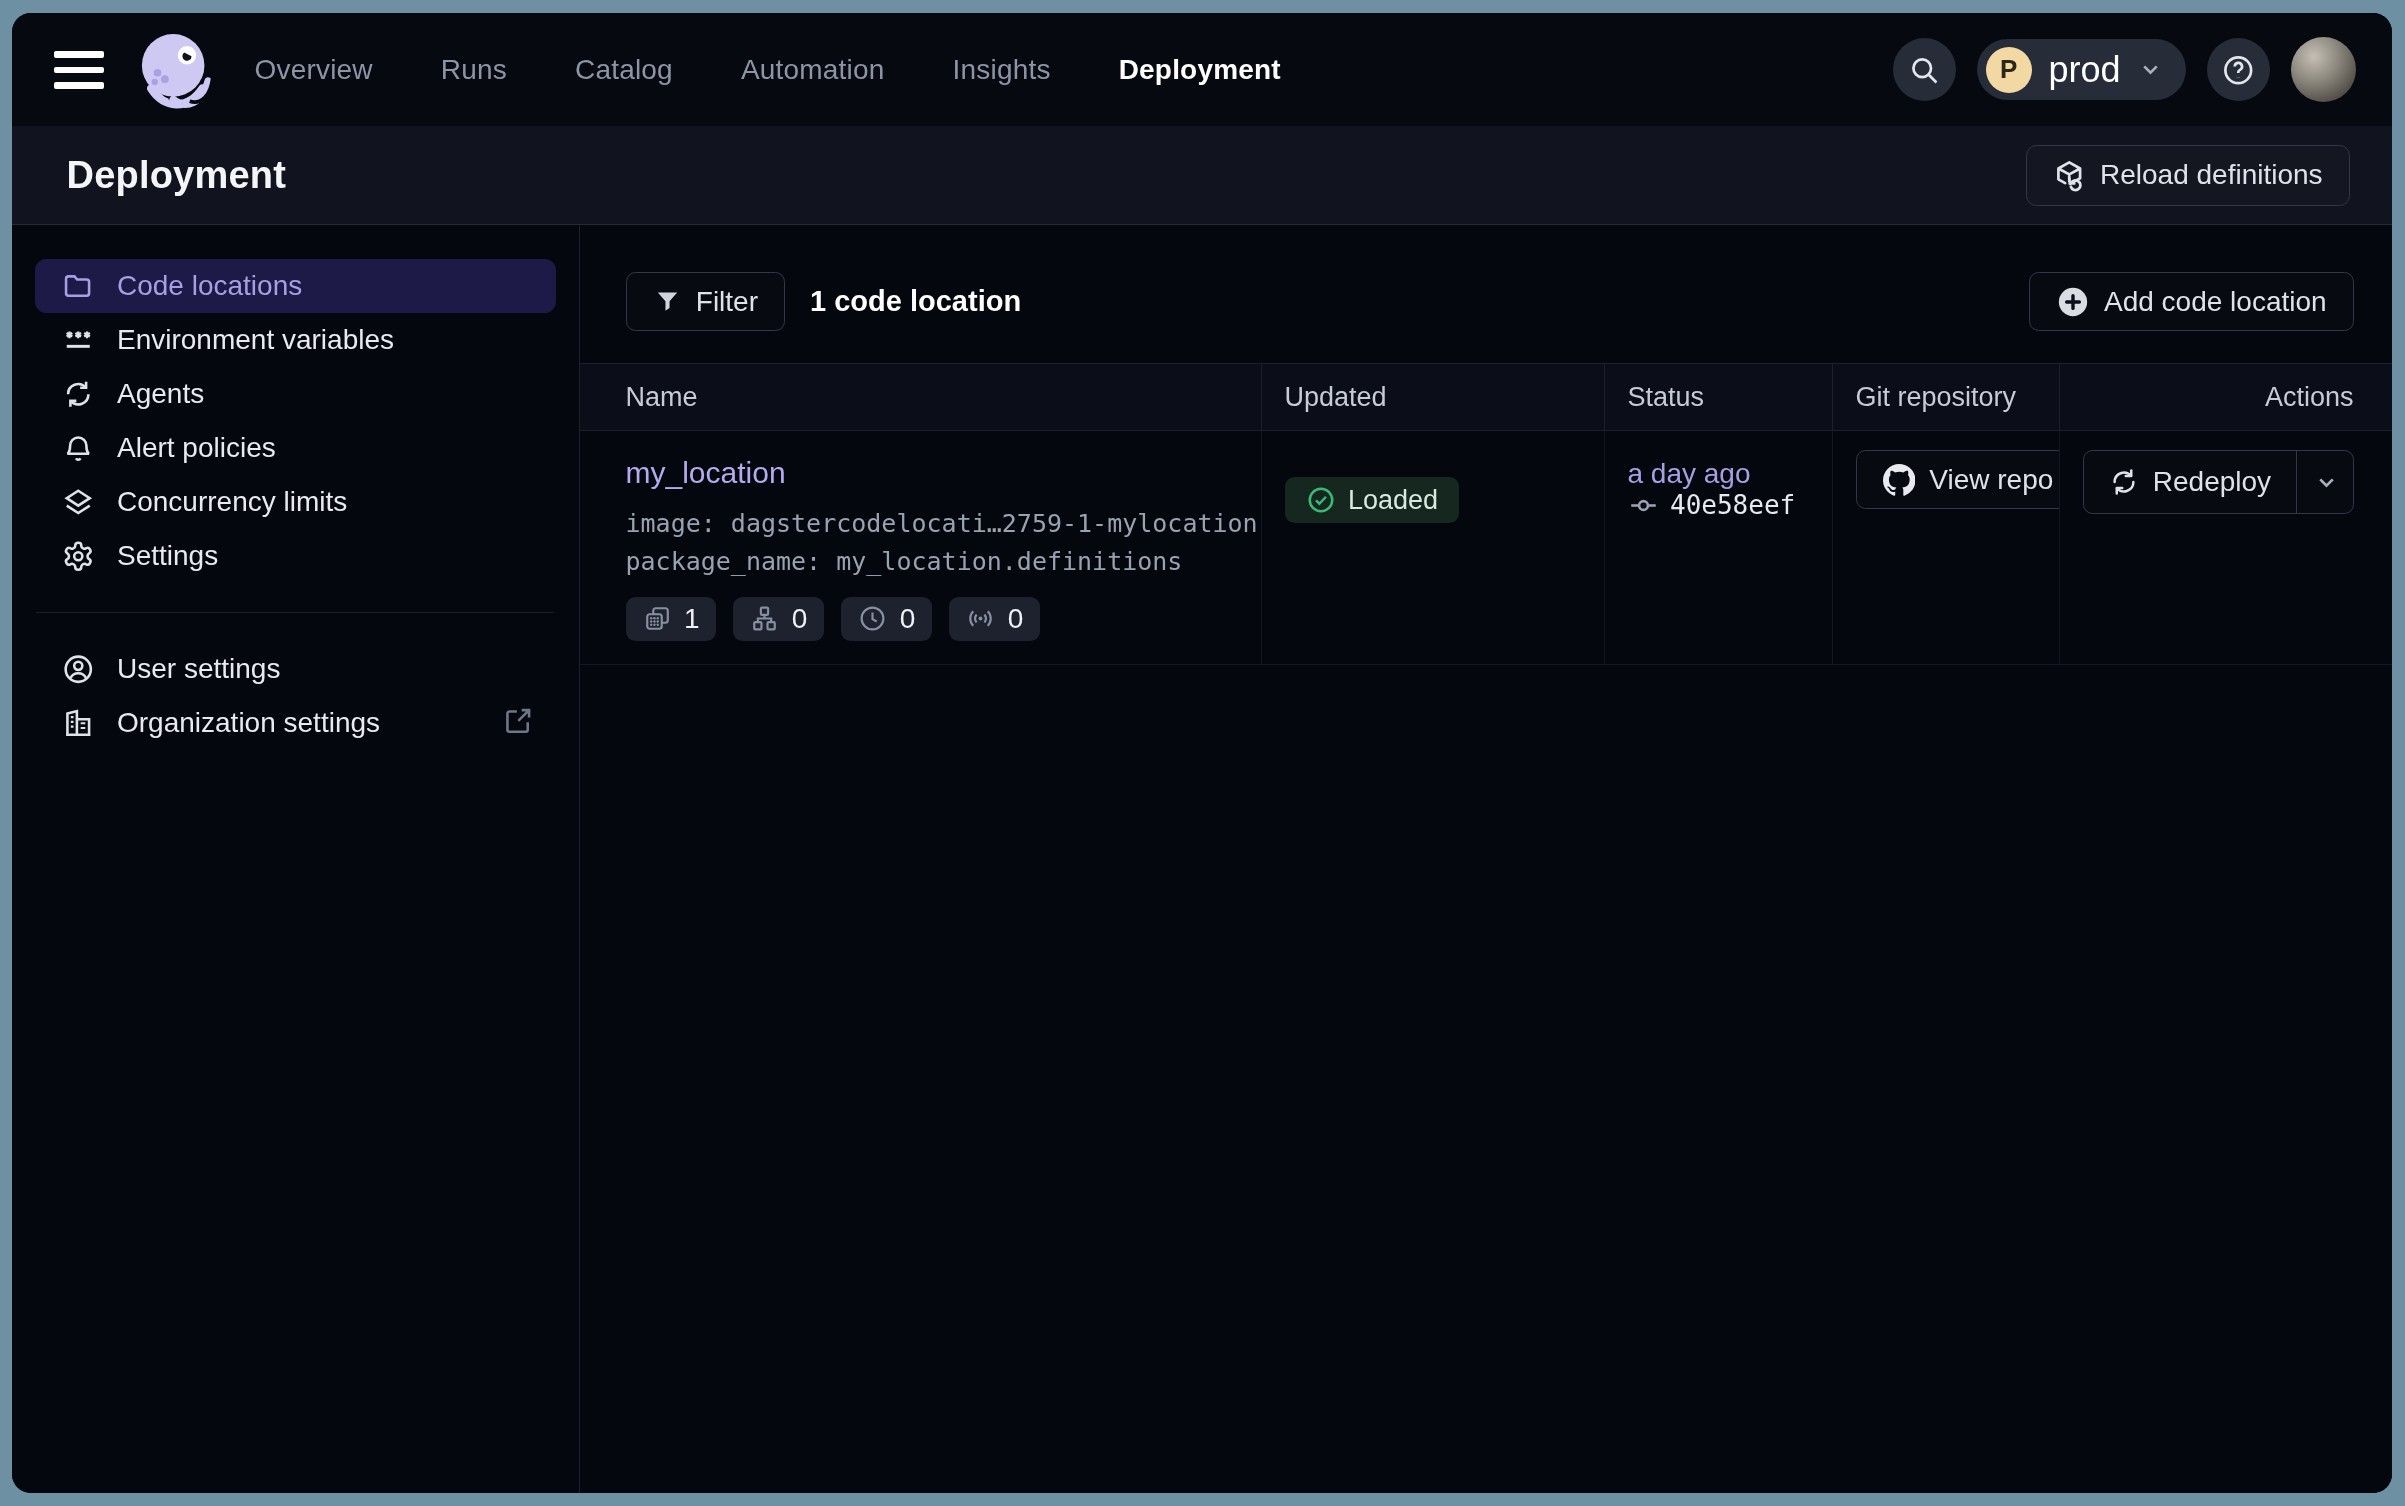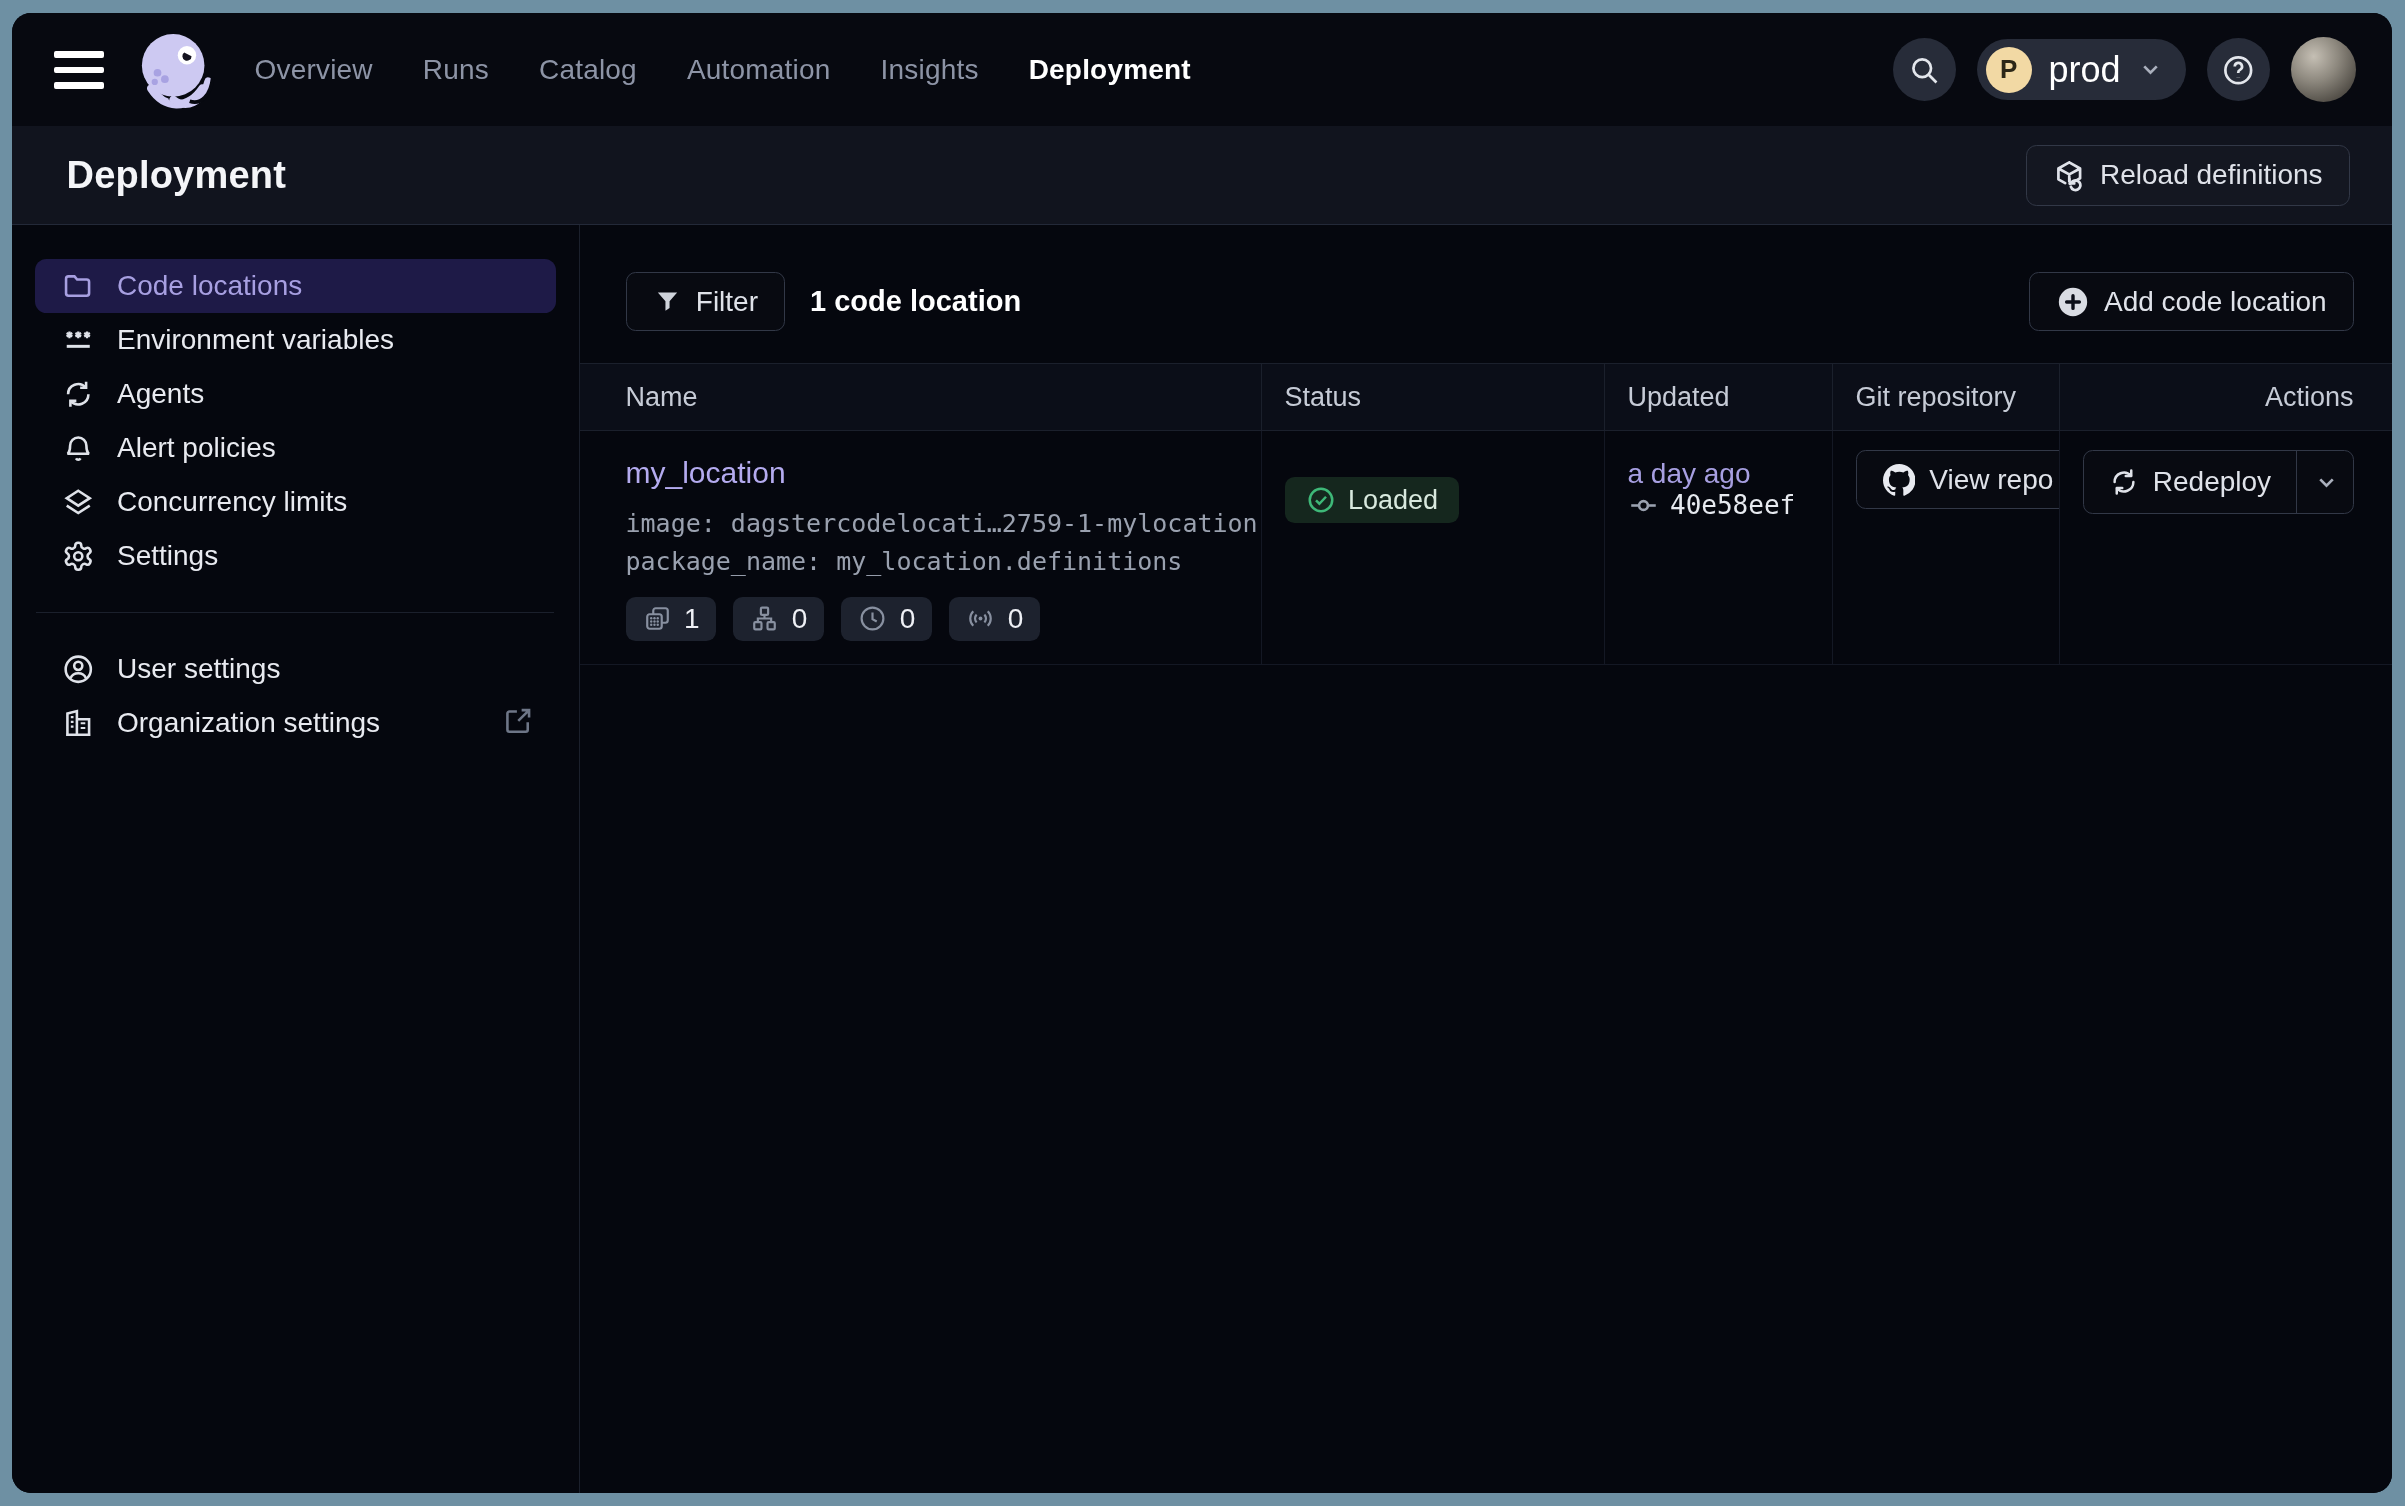--- a/index.html
+++ b/index.html
@@ -24,21 +24,21 @@
   *{box-sizing:border-box;margin:0;padding:0}
   html,body{width:2405px;height:1506px;overflow:hidden}
   body{background:var(--frame);font-family:"Liberation Sans",sans-serif;-webkit-font-smoothing:antialiased}
   .window{position:absolute;left:11.5px;top:13.4px;right:13.4px;bottom:13.4px;background:var(--win);border-radius:19px;overflow:hidden;display:flex;flex-direction:column}
 
   
   .topnav{height:113px;flex:0 0 113px;display:flex;align-items:center;padding:0 36px 0 42px;background:var(--win)}
   .hamburger{width:50px;height:38px;display:flex;flex-direction:column;justify-content:space-between;cursor:pointer;margin-right:25px}
   .hamburger span{display:block;height:6.7px;background:#fff;border-radius:1.9px}
   .logo{width:92px;height:92px;margin-right:34px;flex:0 0 auto}
-  .nav-links{display:flex;align-items:center;gap:50px}
+  .nav-links{display:flex;align-items:center;gap:68px}
   .nav-link{font-size:28px;color:#8d94a6;cursor:pointer;letter-spacing:0.2px}
   .nav-link.active{color:#fff;font-weight:700}
   .topnav-right{margin-left:auto;display:flex;align-items:center;gap:21px}
   .circle-btn{width:63px;height:63px;border-radius:50%;background:var(--pill);display:flex;align-items:center;justify-content:center;cursor:pointer}
   .circle-btn svg{width:32.5px;height:32.5px;stroke:#e3e6ec;fill:none;stroke-width:2}
   .env-pill{height:61px;border-radius:31px;background:var(--pill);display:flex;align-items:center;gap:17px;padding:0 23px 0 8.6px;cursor:pointer}
   .env-avatar{width:46px;height:46px;border-radius:50%;background:#f2d9a4;display:flex;align-items:center;justify-content:center;font-weight:700;font-size:26px;color:#2c2717}
   .env-name{color:#fff;font-weight:400;font-size:36px}
   .chev{width:25px;height:25px;stroke:#aab0bd;fill:none;stroke-width:2.6}
   .user-avatar{width:65px;height:65px;border-radius:50%;background:radial-gradient(circle at 35% 30%,#c5bfb4 0%,#8d887e 40%,#55514a 75%,#37342f 100%);cursor:pointer;flex:0 0 auto}
@@ -261,22 +261,22 @@
               <circle cx="12" cy="12" r="10" fill="#d9dce3"></circle>
               <path d="M12 7.5v9 M7.5 12h9" stroke="#0b0e18" stroke-width="2.4" stroke-linecap="round"></path>
             </svg>
           <span>Add code location</span>
         </button>
       </div>
 
       <div class="table">
         <div class="tgrid thead">
           <div class="th">Name</div>
+          <div class="th">Updated</div>
           <div class="th">Status</div>
-          <div class="th">Updated</div>
           <div class="th">Git repository</div>
           <div class="th right">Actions</div>
         </div>
 
         <div class="tgrid trow">
           <div class="td td-name">
             <span class="loc-link">my_location</span>
             <div class="mono-line">image: dagstercodelocati…2759-1-mylocation</div>
             <div class="mono-line">package_name: my_location.definitions</div>
             <div class="chip-row">

